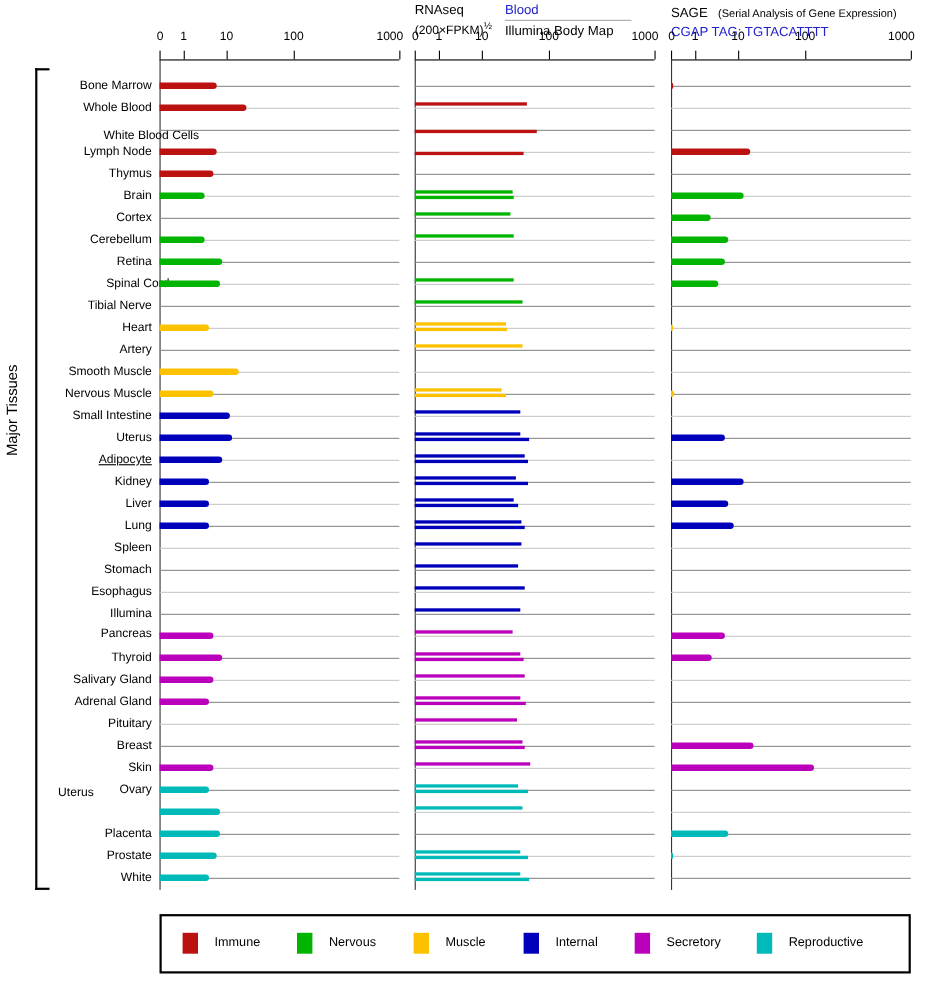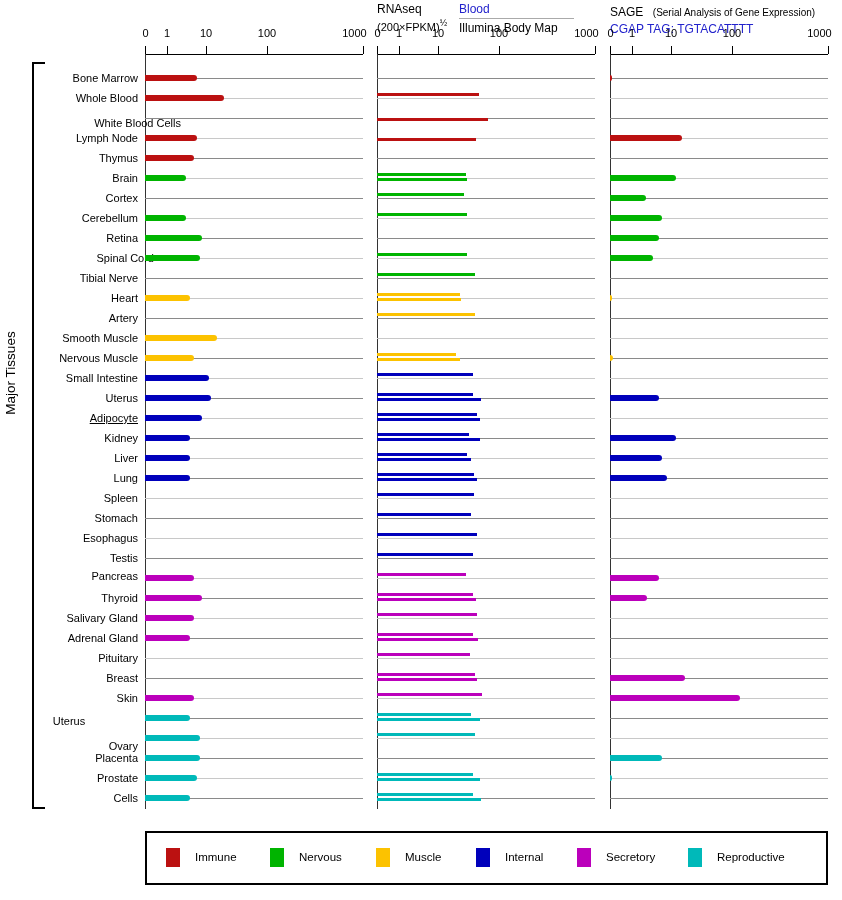--- a/index.html
+++ b/index.html
@@ -244,21 +244,21 @@
       <div class="tissue-label" style="left: 0px; top: 511px; width: 138px;">Stomach</div>
       <div class="row-line" style="left: 145px; top: 518px; width: 218px; background: rgb(138, 138, 138);"></div>
       <div class="row-line" style="left: 377px; top: 518px; width: 218px; background: rgb(138, 138, 138);"></div>
       <div class="row-line" style="left: 610px; top: 518px; width: 218px; background: rgb(138, 138, 138);"></div>
       <div class="bar" style="left: 377px; top: 513px; width: 94.1882px; height: 3px; background: rgb(0, 0, 187);"></div>
       <div class="tissue-label" style="left: 0px; top: 531px; width: 138px;">Esophagus</div>
       <div class="row-line" style="left: 145px; top: 538px; width: 218px; background: rgb(200, 200, 200);"></div>
       <div class="row-line" style="left: 377px; top: 538px; width: 218px; background: rgb(200, 200, 200);"></div>
       <div class="row-line" style="left: 610px; top: 538px; width: 218px; background: rgb(200, 200, 200);"></div>
       <div class="bar" style="left: 377px; top: 533px; width: 99.6416px; height: 3px; background: rgb(0, 0, 187);"></div>
-      <div class="tissue-label" style="left: 0px; top: 551px; width: 138px;">Testis</div>
+      <div class="tissue-label" style="left: 0px; top: 551px; width: 138px;">Illumina</div>
       <div class="row-line" style="left: 145px; top: 558px; width: 218px; background: rgb(138, 138, 138);"></div>
       <div class="row-line" style="left: 377px; top: 558px; width: 218px; background: rgb(138, 138, 138);"></div>
       <div class="row-line" style="left: 610px; top: 558px; width: 218px; background: rgb(138, 138, 138);"></div>
       <div class="bar" style="left: 377px; top: 553px; width: 96.3668px; height: 3px; background: rgb(0, 0, 187);"></div>
       <div class="tissue-label" style="left: 0px; top: 569px; width: 138px;">Pancreas</div>
       <div class="row-line" style="left: 145px; top: 578px; width: 218px; background: rgb(200, 200, 200);"></div>
       <div class="row-line" style="left: 377px; top: 578px; width: 218px; background: rgb(200, 200, 200);"></div>
       <div class="row-line" style="left: 610px; top: 578px; width: 218px; background: rgb(200, 200, 200);"></div>
       <div class="bar bar-thick" style="left: 145px; top: 575px; width: 49.2598px; height: 6px; background: rgb(187, 0, 187);"></div>
       <div class="bar" style="left: 377px; top: 573px; width: 89.2063px; height: 3px; background: rgb(187, 0, 187);"></div>
@@ -296,21 +296,21 @@
       <div class="bar" style="left: 377px; top: 673px; width: 98.3798px; height: 3px; background: rgb(187, 0, 187);"></div>
       <div class="bar" style="left: 377px; top: 678px; width: 99.6416px; height: 3px; background: rgb(187, 0, 187);"></div>
       <div class="bar bar-thick" style="left: 610px; top: 675px; width: 75.0574px; height: 6px; background: rgb(187, 0, 187);"></div>
       <div class="tissue-label" style="left: 0px; top: 691px; width: 138px;">Skin</div>
       <div class="row-line" style="left: 145px; top: 698px; width: 218px; background: rgb(200, 200, 200);"></div>
       <div class="row-line" style="left: 377px; top: 698px; width: 218px; background: rgb(200, 200, 200);"></div>
       <div class="row-line" style="left: 610px; top: 698px; width: 218px; background: rgb(200, 200, 200);"></div>
       <div class="bar bar-thick" style="left: 145px; top: 695px; width: 49.2598px; height: 6px; background: rgb(187, 0, 187);"></div>
       <div class="bar" style="left: 377px; top: 693px; width: 104.676px; height: 3px; background: rgb(187, 0, 187);"></div>
       <div class="bar bar-thick" style="left: 610px; top: 695px; width: 129.601px; height: 6px; background: rgb(187, 0, 187);"></div>
-      <div class="tissue-label" style="left: 0px; top: 711px; width: 138px; margin-top: 28px;">Ovary</div>
+      <div class="tissue-label" style="left: 0px; top: 711px; width: 138px;">Ovary</div>
       <div class="row-line" style="left: 145px; top: 718px; width: 218px; background: rgb(138, 138, 138);"></div>
       <div class="row-line" style="left: 377px; top: 718px; width: 218px; background: rgb(138, 138, 138);"></div>
       <div class="row-line" style="left: 610px; top: 718px; width: 218px; background: rgb(138, 138, 138);"></div>
       <div class="bar bar-thick" style="left: 145px; top: 715px; width: 45.4803px; height: 6px; background: rgb(0, 185, 185);"></div>
       <div class="bar" style="left: 377px; top: 713px; width: 94.1882px; height: 3px; background: rgb(0, 185, 185);"></div>
       <div class="bar" style="left: 377px; top: 718px; width: 103.102px; height: 3px; background: rgb(0, 185, 185);"></div>
       <div class="tissue-label" style="left: 0px; top: 714px; width: 138px; text-align: center;">Uterus</div>
       <div class="row-line" style="left: 145px; top: 738px; width: 218px; background: rgb(200, 200, 200);"></div>
       <div class="row-line" style="left: 377px; top: 738px; width: 218px; background: rgb(200, 200, 200);"></div>
       <div class="row-line" style="left: 610px; top: 738px; width: 218px; background: rgb(200, 200, 200);"></div>
@@ -323,21 +323,21 @@
       <div class="bar bar-thick" style="left: 145px; top: 755px; width: 54.9588px; height: 6px; background: rgb(0, 185, 185);"></div>
       <div class="bar bar-thick" style="left: 610px; top: 755px; width: 52.3479px; height: 6px; background: rgb(0, 185, 185);"></div>
       <div class="tissue-label" style="left: 0px; top: 771px; width: 138px;">Prostate</div>
       <div class="row-line" style="left: 145px; top: 778px; width: 218px; background: rgb(200, 200, 200);"></div>
       <div class="row-line" style="left: 377px; top: 778px; width: 218px; background: rgb(200, 200, 200);"></div>
       <div class="row-line" style="left: 610px; top: 778px; width: 218px; background: rgb(200, 200, 200);"></div>
       <div class="bar bar-thick" style="left: 145px; top: 775px; width: 52.3479px; height: 6px; background: rgb(0, 185, 185);"></div>
       <div class="bar" style="left: 377px; top: 773px; width: 95.6603px; height: 3px; background: rgb(0, 185, 185);"></div>
       <div class="bar" style="left: 377px; top: 778px; width: 102.556px; height: 3px; background: rgb(0, 185, 185);"></div>
       <div class="bar bar-thick" style="left: 610px; top: 775px; width: 2.2px; height: 6px; background: rgb(0, 185, 185);"></div>
-      <div class="tissue-label" style="left: 0px; top: 791px; width: 138px;">Cells</div>
+      <div class="tissue-label" style="left: 0px; top: 791px; width: 138px;">White</div>
       <div class="row-line" style="left: 145px; top: 798px; width: 218px; background: rgb(138, 138, 138);"></div>
       <div class="row-line" style="left: 377px; top: 798px; width: 218px; background: rgb(138, 138, 138);"></div>
       <div class="row-line" style="left: 610px; top: 798px; width: 218px; background: rgb(138, 138, 138);"></div>
       <div class="bar bar-thick" style="left: 145px; top: 795px; width: 45.4803px; height: 6px; background: rgb(0, 185, 185);"></div>
       <div class="bar" style="left: 377px; top: 793px; width: 95.6603px; height: 3px; background: rgb(0, 185, 185);"></div>
       <div class="bar" style="left: 377px; top: 798px; width: 103.637px; height: 3px; background: rgb(0, 185, 185);"></div>
     </div>
 
   <div class="legend-box" style="left:145px;top:831px;width:679px;height:50px;">
       <div style="position: absolute; left: 0px; top: 0px;">

